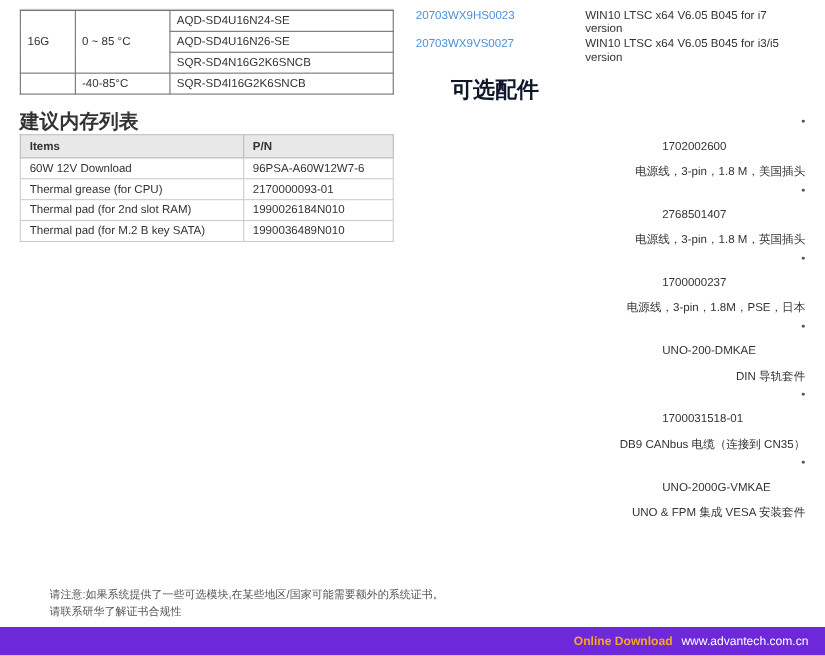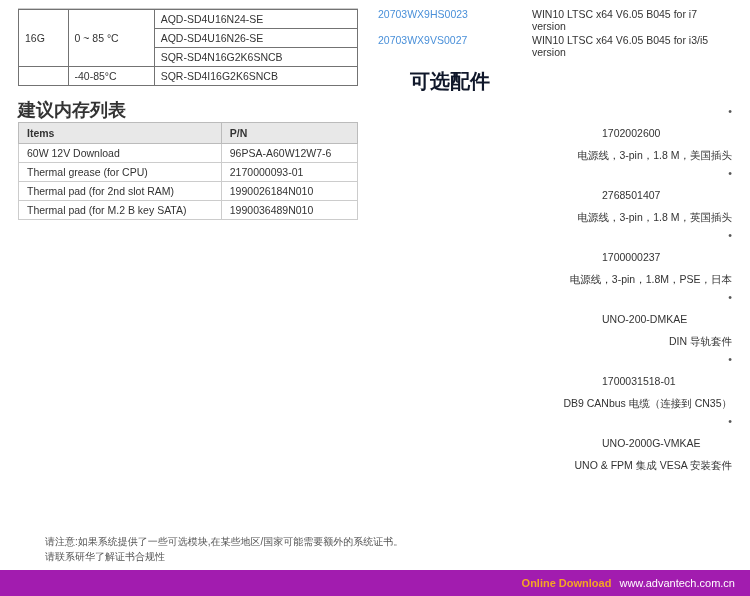--- a/index.html
+++ b/index.html
@@ -131,21 +131,21 @@
       color: #555;
       line-height: 1.5;
       margin-left: 27px;
     }
     .footer-bar {
       position: absolute;
       bottom: 0;
       left: 0;
       right: 0;
       height: 26px;
-      background: #a21caf;
+      background: #6d28d9;
       display: flex;
       align-items: center;
       justify-content: flex-end;
       padding: 0 15px;
       gap: 8px;
     }
     .footer-bar .online-label {
       color: #f5a623;
       font-weight: bold;
       font-size: 11px;

